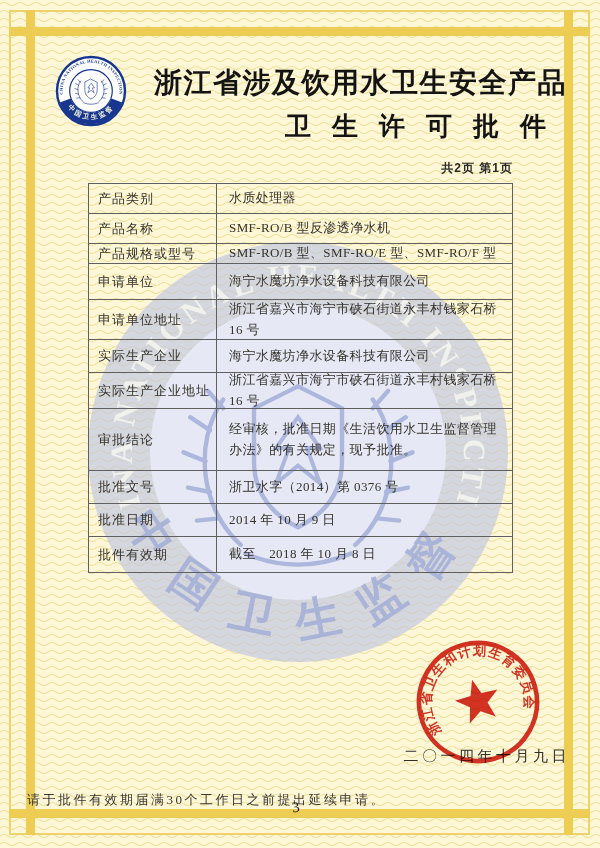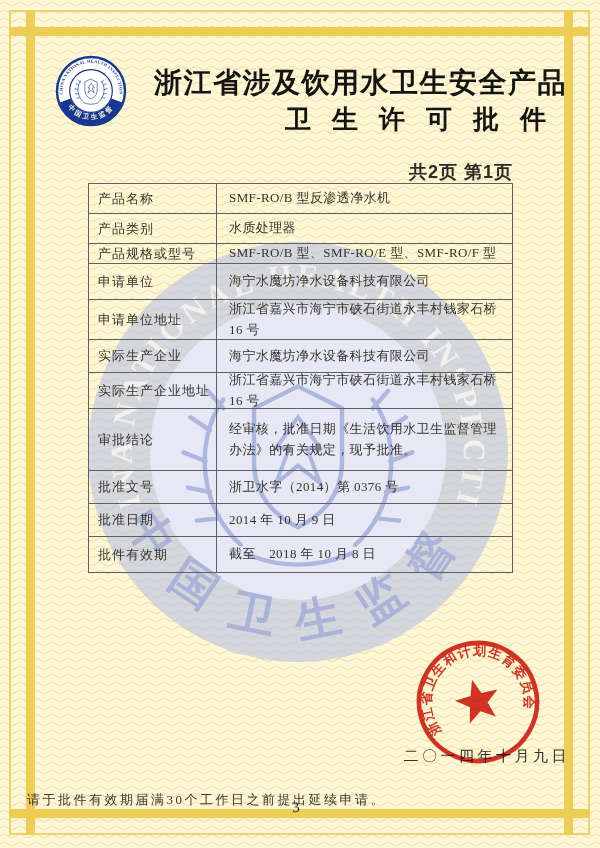--- a/index.html
+++ b/index.html
@@ -28,24 +28,24 @@
   .c-bl-h{left:9px;bottom:30px;width:66px;height:9px}
   .c-bl-v{left:26px;bottom:13px;width:9px;height:66px}
   .c-br-h{right:10px;bottom:30px;width:66px;height:9px}
   .c-br-v{right:27px;bottom:13px;width:9px;height:66px}
 
   .logo{position:absolute;left:42px;top:42px;z-index:3}
 
   .title{position:absolute;left:145px;top:64px;width:422px;text-align:right;z-index:3;
     color:#141412;font-family:"Liberation Sans","DejaVu Sans",sans-serif}
   .title-l1{font-size:28px;font-weight:bold;letter-spacing:1.5px;white-space:nowrap}
-  .title-l2{font-size:26px;font-weight:bold;letter-spacing:21px;
+  .title-l2{font-size:26px;font-weight:bold;letter-spacing:21px;margin-top:7px;
     text-indent:21px;white-space:nowrap}
 
-  .pageinfo{position:absolute;right:87px;top:160px;z-index:3;font-size:18px;font-weight:bold;
+  .pageinfo{position:absolute;right:87px;top:160px;z-index:3;font-size:12px;font-weight:bold;
     color:#2c2a26;font-family:"Liberation Sans","DejaVu Sans",sans-serif;letter-spacing:1px}
 
   .ltable{position:absolute;left:88px;top:183px;width:425px;z-index:3;
     border:1px solid #606060;box-sizing:border-box;color:#35322c;font-size:13px}
   .trow{display:flex;box-sizing:border-box;border-bottom:1px solid #606060}
   .trow:last-child{border-bottom:none}
   .tlabel{width:128px;box-sizing:border-box;border-right:1px solid #606060;
     padding:0 6px 0 9px;display:flex;align-items:center;letter-spacing:1px}
   .tvalue{flex:1;box-sizing:border-box;padding:2px 8px 2px 12px;display:flex;align-items:center;
     line-height:1.55;letter-spacing:.4px}
@@ -146,26 +146,26 @@
 
   <div class="title">
     <div class="title-l1">浙江省涉及饮用水卫生安全产品</div>
     <div class="title-l2">卫生许可批件</div>
   </div>
 
   <div class="pageinfo">共2页 第1页</div>
 
   <div class="ltable">
     <div class="trow">
+      <div class="tlabel">产品类别</div>
+      <div class="tvalue">水质处理器</div>
+    </div>
+    <div class="trow">
       <div class="tlabel">产品名称</div>
       <div class="tvalue">SMF-RO/B 型反渗透净水机</div>
-    </div>
-    <div class="trow">
-      <div class="tlabel">产品类别</div>
-      <div class="tvalue">水质处理器</div>
     </div>
     <div class="trow">
       <div class="tlabel">产品规格或型号</div>
       <div class="tvalue">SMF-RO/B 型、SMF-RO/E 型、SMF-RO/F 型</div>
     </div>
     <div class="trow">
       <div class="tlabel">申请单位</div>
       <div class="tvalue">海宁水魔坊净水设备科技有限公司</div>
     </div>
     <div class="trow">

